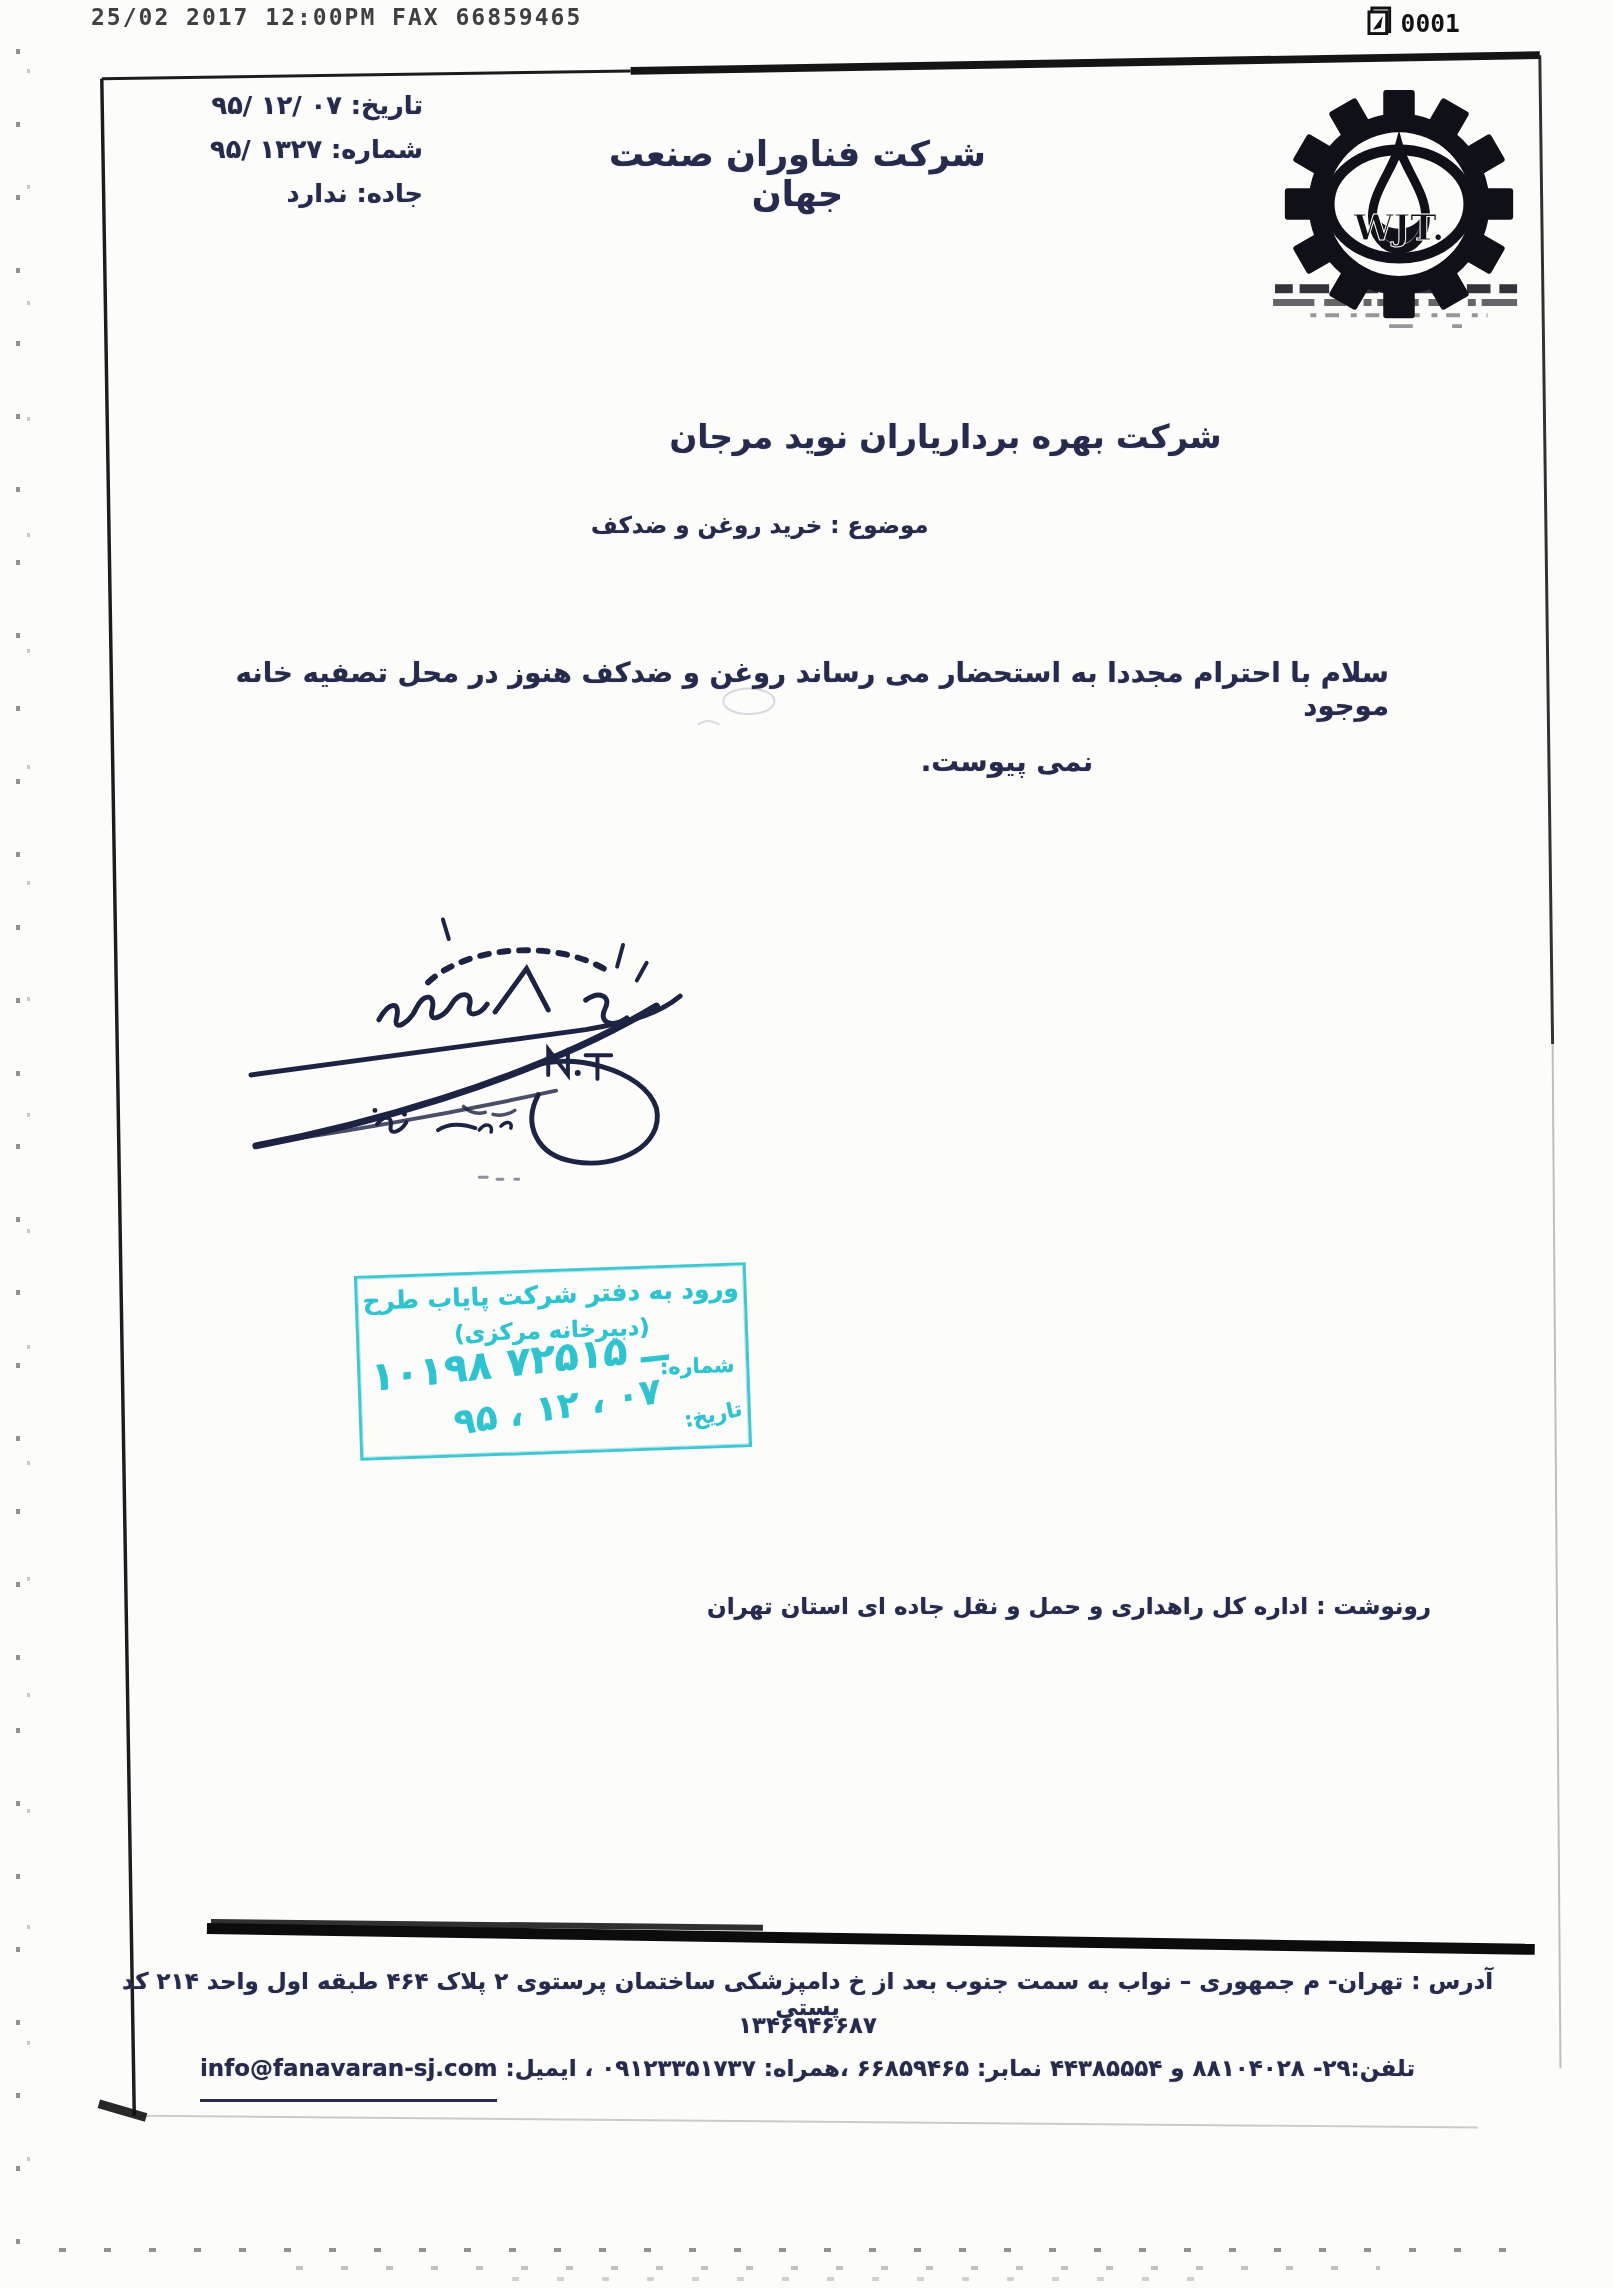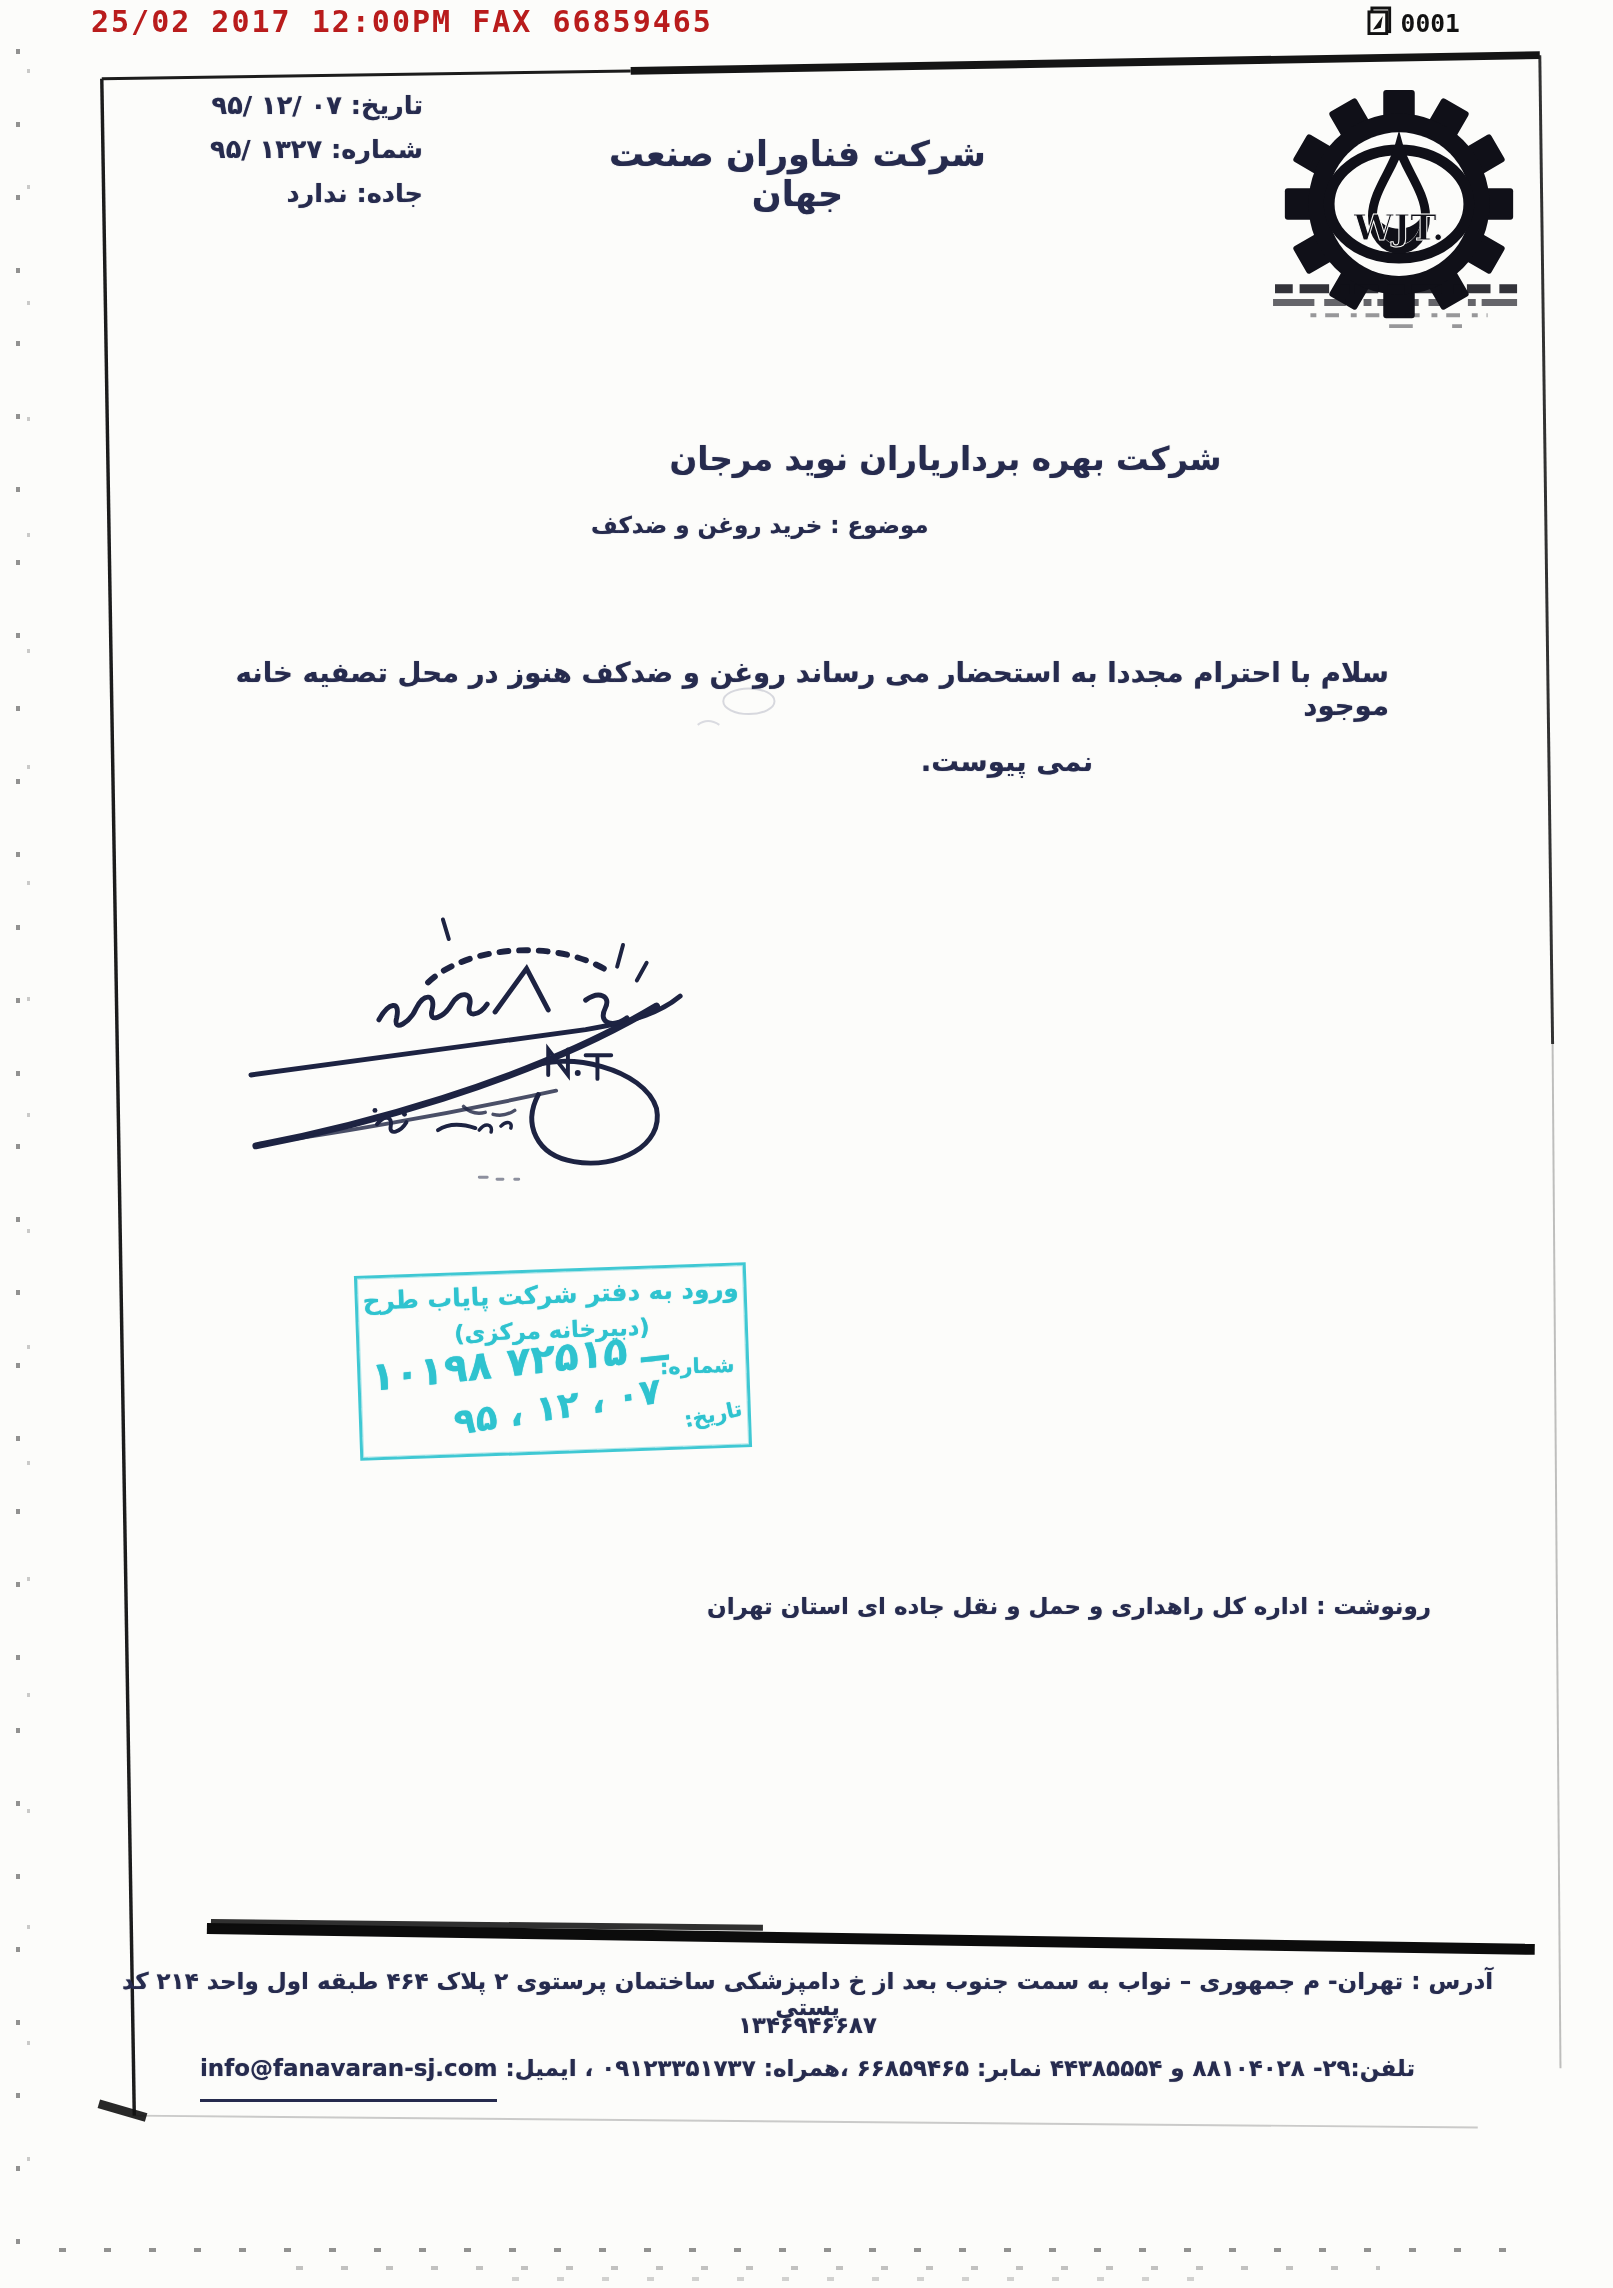--- a/index.html
+++ b/index.html
@@ -10,42 +10,42 @@
   }
   .abs{position:absolute;}
   .ink{color:#262b4e;}
   .ltr{direction:ltr;unicode-bidi:isolate;}
   .scan{text-shadow:0 0 1px rgba(38,43,78,.55);}
 
   
   #fax-header{
     left:91px;top:3.9px;
     font-family:"DejaVu Sans Mono", monospace;
-    font-weight:bold;font-size:30px;letter-spacing:2px;color:#b91c1c;
+    font-weight:bold;font-size:23px;letter-spacing:2px;color:#404040;
   }
   #page-count{
     left:1367px;top:5.9px;display:flex;align-items:center;gap:8px;
     font-family:"DejaVu Sans Mono", monospace;
     font-weight:bold;font-size:24.6px;color:#121212;
   }
 
   
   #meta-block{
     left:126px;top:83px;width:297px;direction:rtl;text-align:right;
     font-size:25.6px;font-weight:bold;line-height:44px;
   }
   #company-name{
     left:566px;top:134px;width:463px;text-align:center;direction:rtl;
     font-size:35px;font-weight:bold;
   }
   #logo{left:1271px;top:86px;text-decoration:underline;}
 
   
   #recipient{
-    left:571px;top:440px;width:749px;text-align:center;direction:rtl;
+    left:571px;top:418px;width:749px;text-align:center;direction:rtl;
     font-size:32.5px;font-weight:bold;
   }
   #subject{
     left:591px;top:512px;width:497px;direction:rtl;text-align:left;
     font-size:23px;font-weight:bold;
   }
   #body-line1{
     left:182px;top:656px;width:1207px;direction:rtl;text-align:right;
     font-size:27.6px;font-weight:bold;
   }

